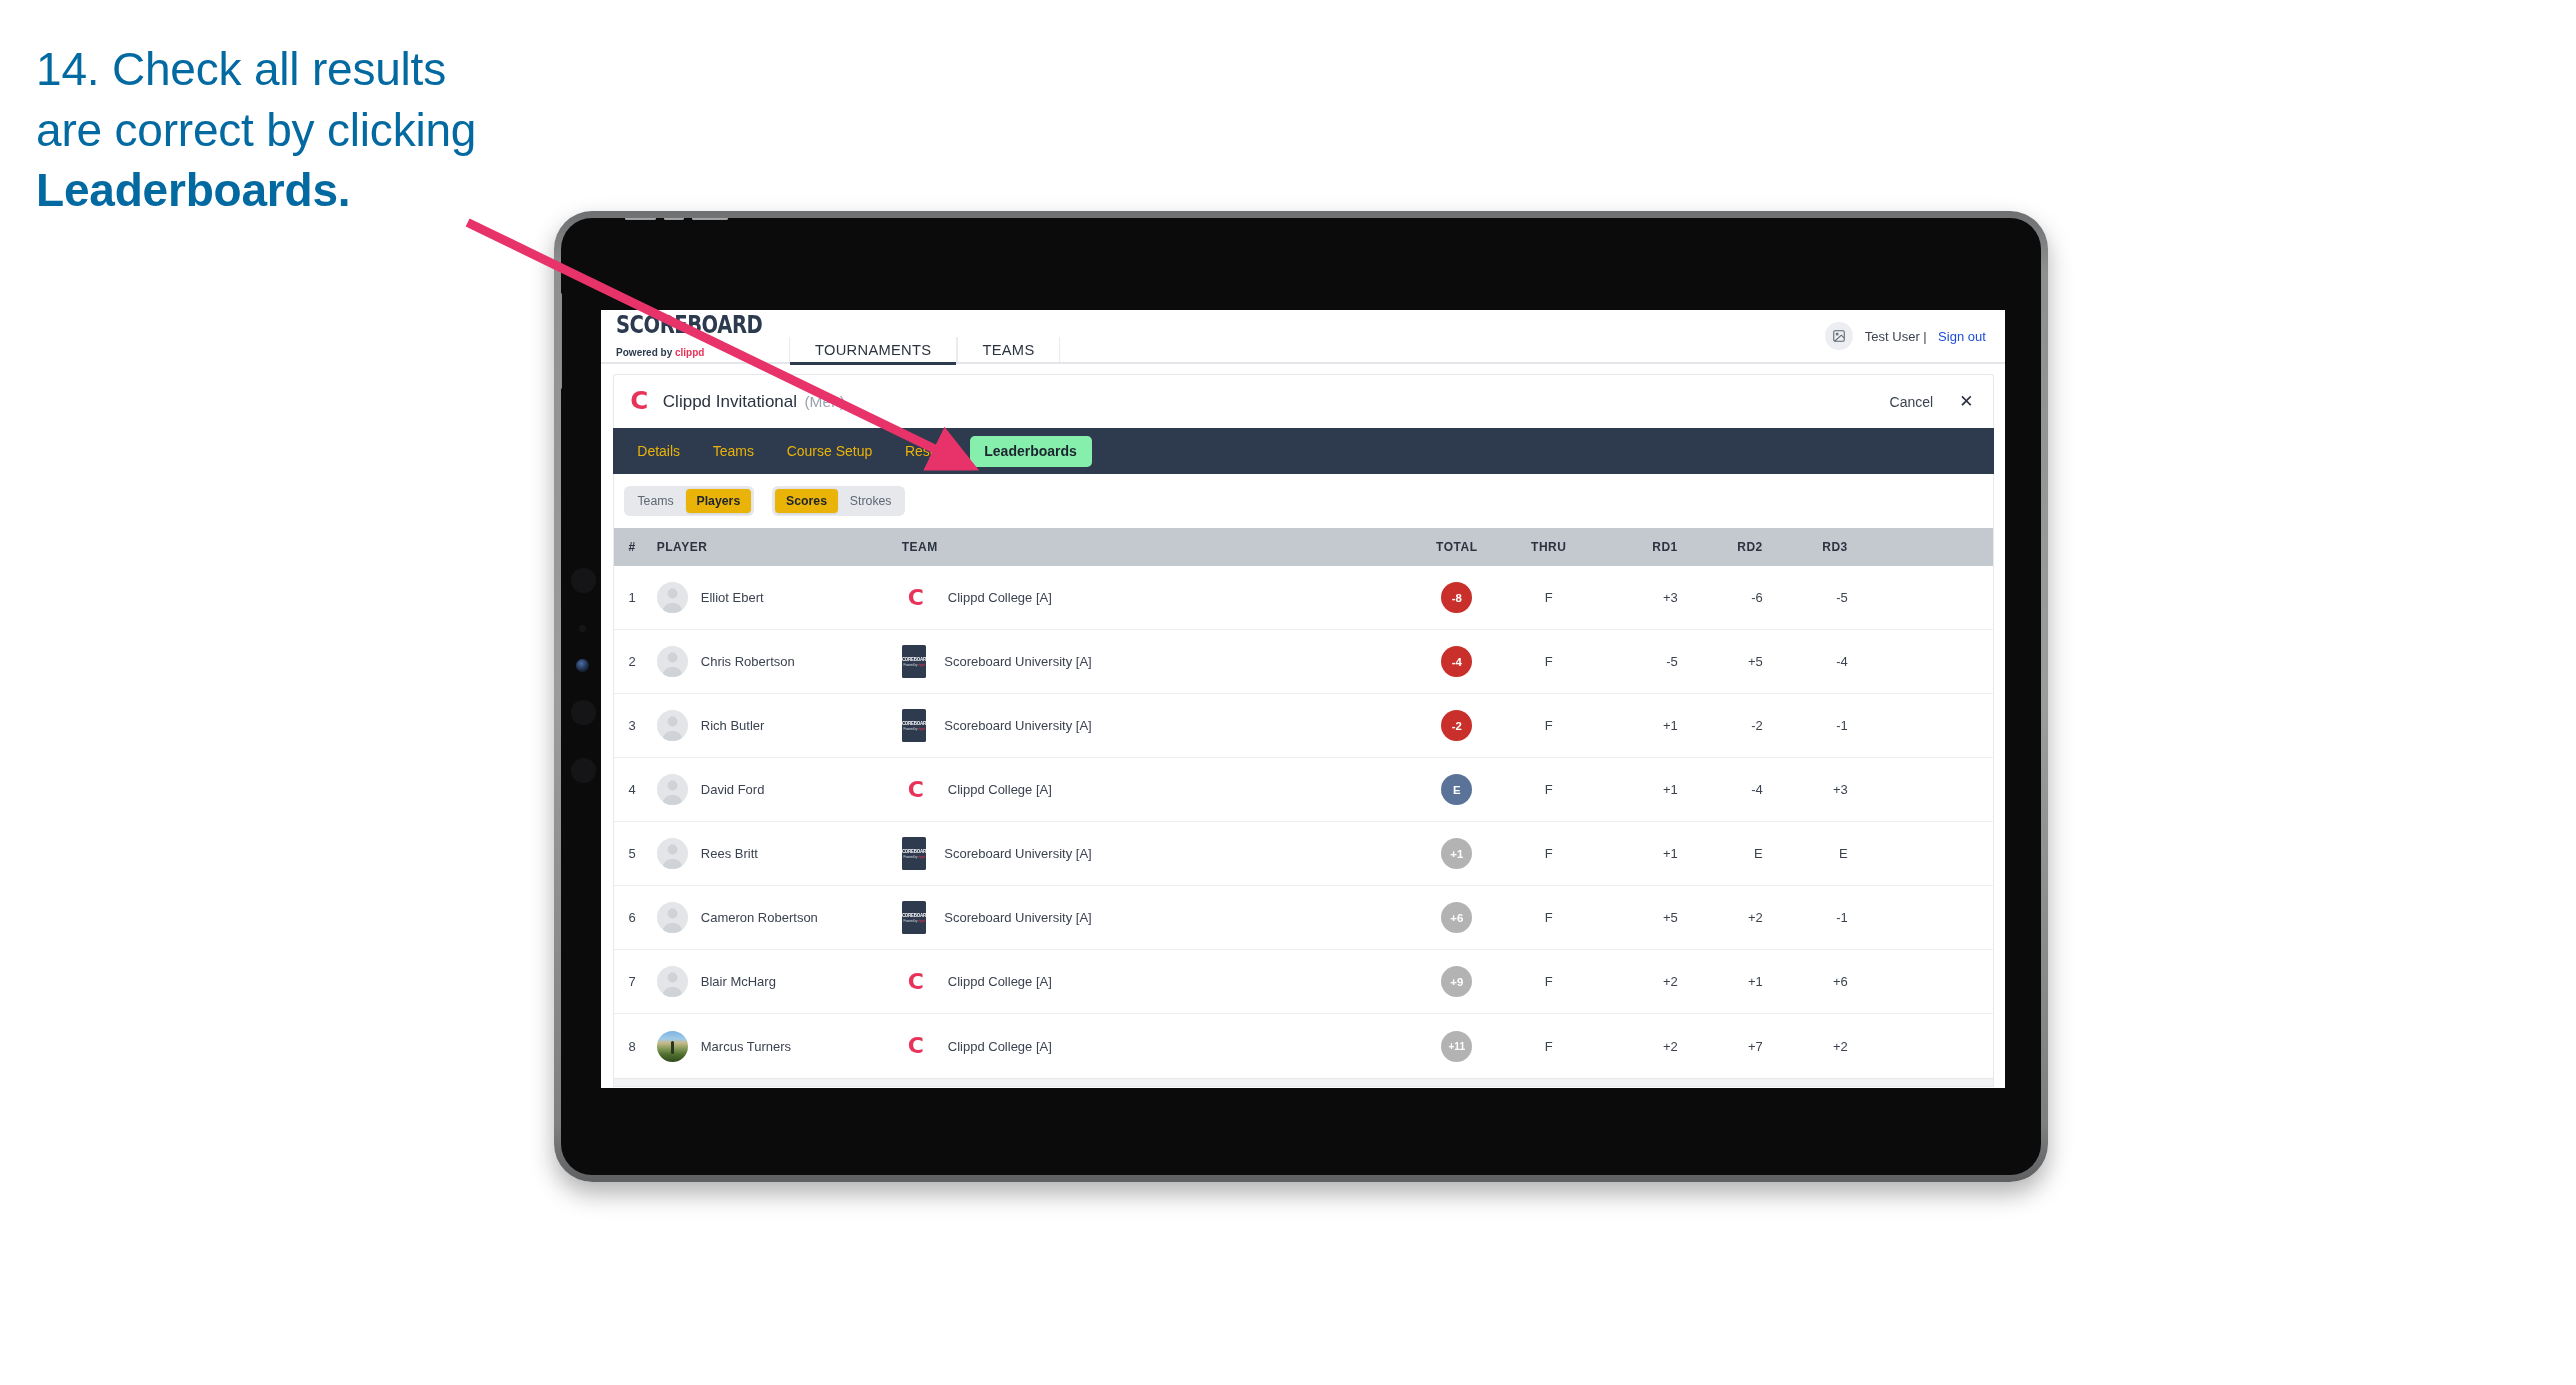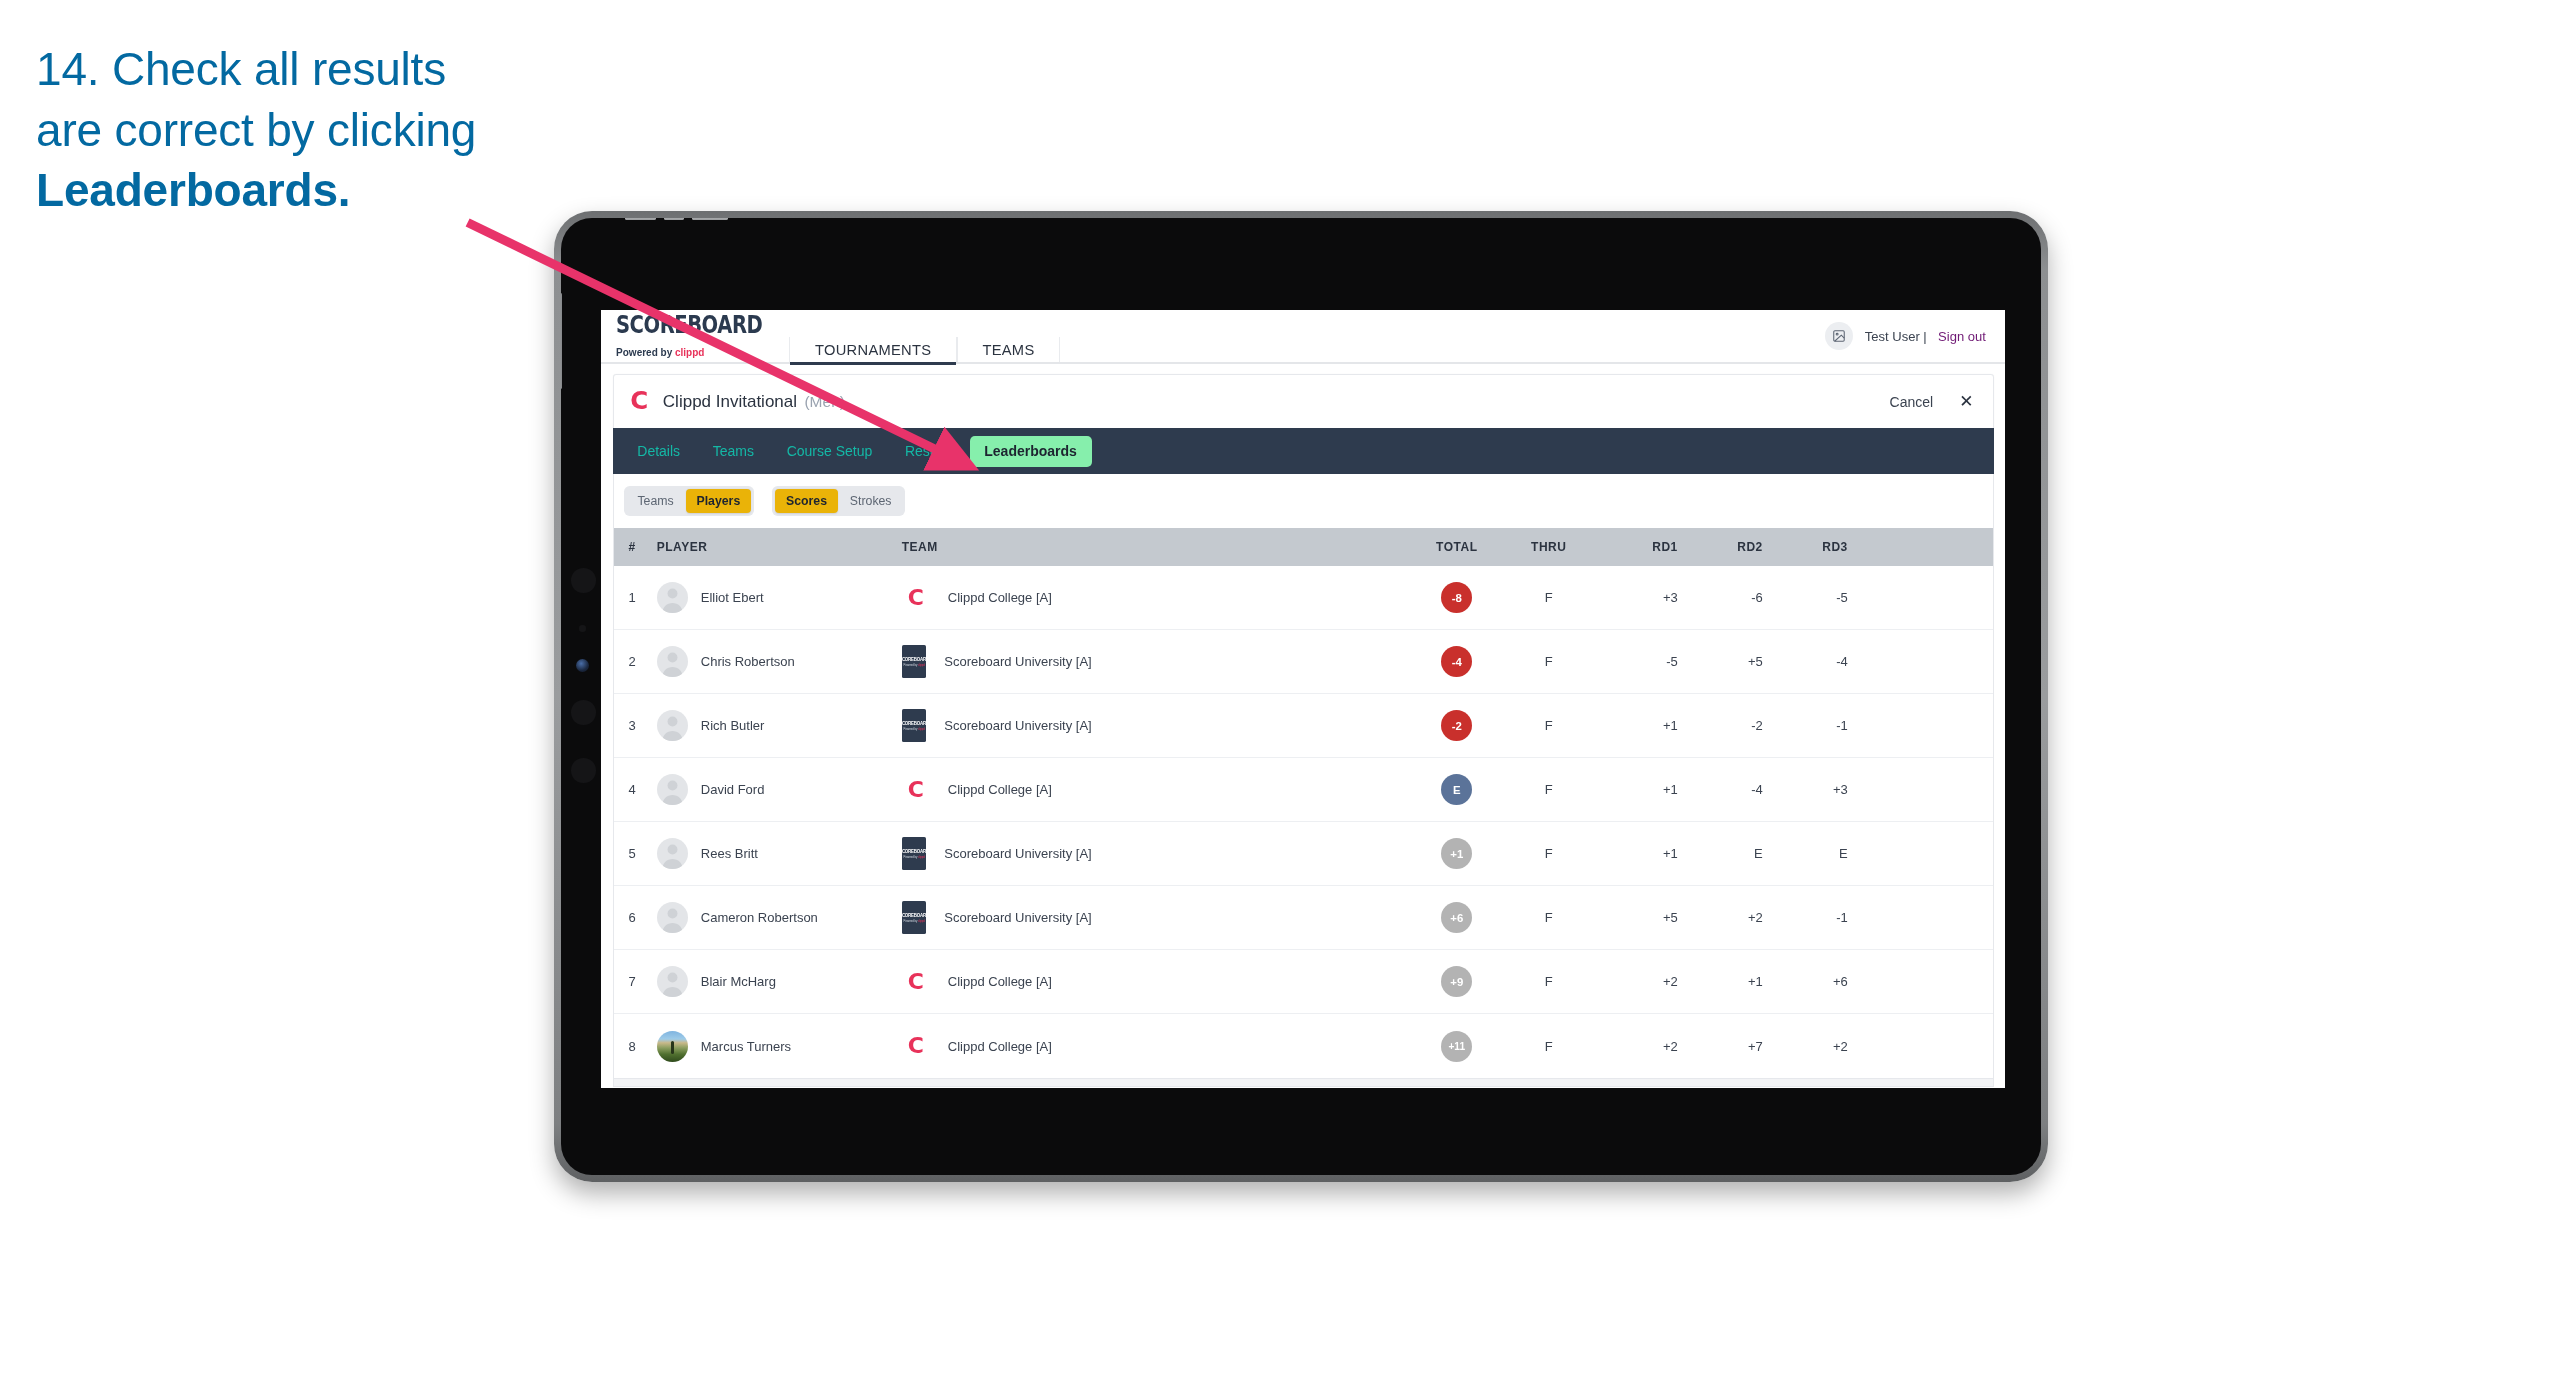--- a/index.html
+++ b/index.html
@@ -177,21 +177,21 @@
   .avatar-chip {
     width: 28px; height: 28px;
     border-radius: 50%;
     background: #eceef1;
     display: flex;
     align-items: center;
     justify-content: center;
   }
   .avatar-chip svg { display: block; }
   .user-name { color: #3b4350; }
-  .sign-out { color: #701a75; cursor: pointer; }
+  .sign-out { color: #1d4ed8; cursor: pointer; }
 
   
   .tcard {
     margin: 9.8px 11.4px 0 11.4px;
     background: #ffffff;
     border: 0.8px solid #e6e8ec;
     border-bottom: none;
     border-radius: 3.3px 3.3px 0 0;
     height: 54px;
     display: flex;
@@ -238,21 +238,21 @@
     background: #2e3b4e;
     height: 46px;
     display: flex;
     align-items: center;
     padding: 0 9.8px;
     gap: 3.3px;
   }
   .sectab-item {
     padding: 7.4px 14.7px;
     font-size: 14px;
-    color: #14b8a6;
+    color: #eab308;
     border-radius: 4.9px;
     cursor: pointer;
     white-space: nowrap;
   }
   .sectab-item.active {
     background: #86efac;
     color: #1d2430;
     font-weight: 600;
   }
 

